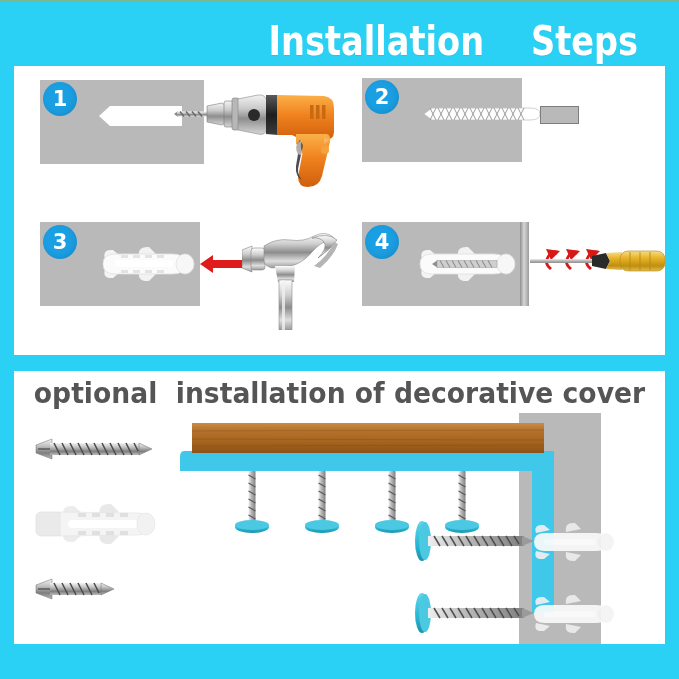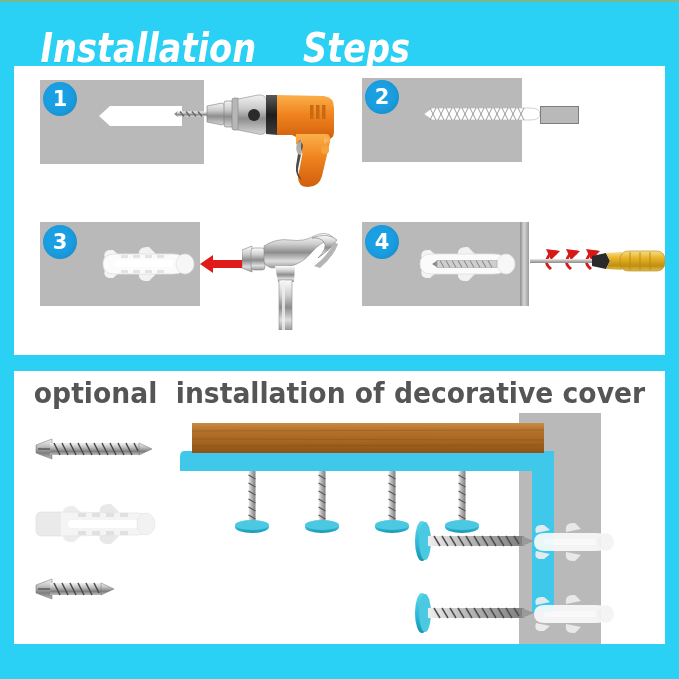--- a/index.html
+++ b/index.html
@@ -5,22 +5,22 @@
   html,body{margin:0;padding:0;}
   body{
     width:679px;height:679px;
     background:#2ad1f4;
     font-family:"Liberation Sans", sans-serif;
     overflow:hidden;position:relative;
   }
   .topline{position:absolute;left:0;top:0;width:679px;height:2px;background:#9aae6a;opacity:.75;}
 
   
-  .header{position:absolute;left:0;top:17px;width:679px;height:62px;
-          display:flex;align-items:center;justify-content:flex-start;font-style:italic;}
+  .header{position:absolute;left:0;top:10px;width:679px;height:62px;
+          display:flex;align-items:center;justify-content:flex-end;}
   .title{
     color:#ffffff;font-weight:bold;font-size:41px;line-height:41px;
     letter-spacing:0px;transform:scaleX(.82);transform-origin:center;
     white-space:pre;font-family:"DejaVu Sans", sans-serif;
     text-shadow:0 1px 0 rgba(0,0,0,.06);
   }
 
   
   .panel{position:absolute;background:#ffffff;}
   #panel-steps{left:14px;top:66px;width:651px;height:289px;}

